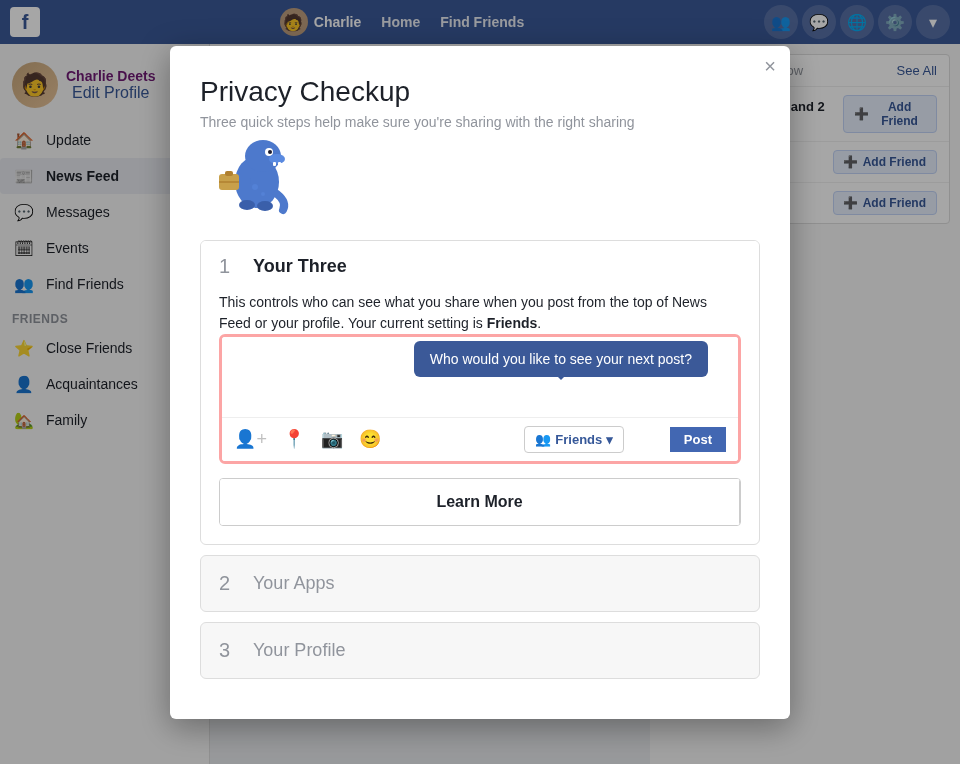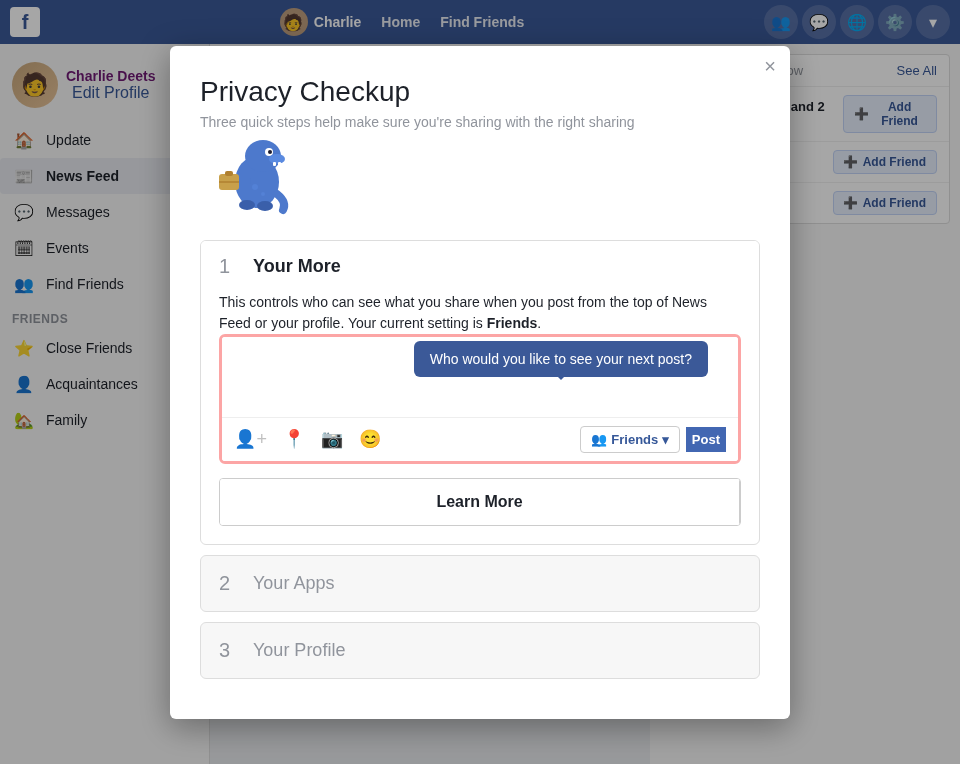--- a/index.html
+++ b/index.html
@@ -328,23 +328,24 @@
       border-radius: 4px;
       padding: 5px 10px;
       font-size: 13px; color: #365899; font-weight: 600;
       cursor: pointer;
     }
     .post-btn {
       background: #4267b2;
       color: #fff;
       border: none;
       border-radius: 0;
-      padding: 5px 6px;
+      padding: 5px 14px;
       font-size: 13px; font-weight: 600;
       cursor: pointer;
+      margin-left: 40px;
     }
 
     .step-note {
       font-size: 12px; color: #90949c; line-height: 1.4;
       margin-bottom: 18px;
     }
 
     
     .step-actions {
       display: flex; gap: 0;
@@ -537,21 +538,21 @@
 
           <circle cx="50" cy="55" r="3" fill="#5a8ae0" opacity="0.5"></circle>
           <circle cx="58" cy="62" r="2" fill="#5a8ae0" opacity="0.5"></circle>
         </svg>
       </div>
     </div>
 
     <div class="step-card expanded">
       <div class="step-header">
         <span class="step-number">1</span>
-        <span class="step-title">Your More</span>
+        <span class="step-title">Your Three</span>
       </div>
       <div class="step-body">
         <div class="step-description">
           <span>This controls who can see what you share when you post from the top of News Feed or your profile. Your current setting is </span><strong>Friends</strong><span>.</span>
         </div>
 
         <div class="composer-mock">
           <div class="composer-tooltip">Who would you like to see your next post?</div>
           <div class="composer-body"></div>
           <div class="composer-footer">

